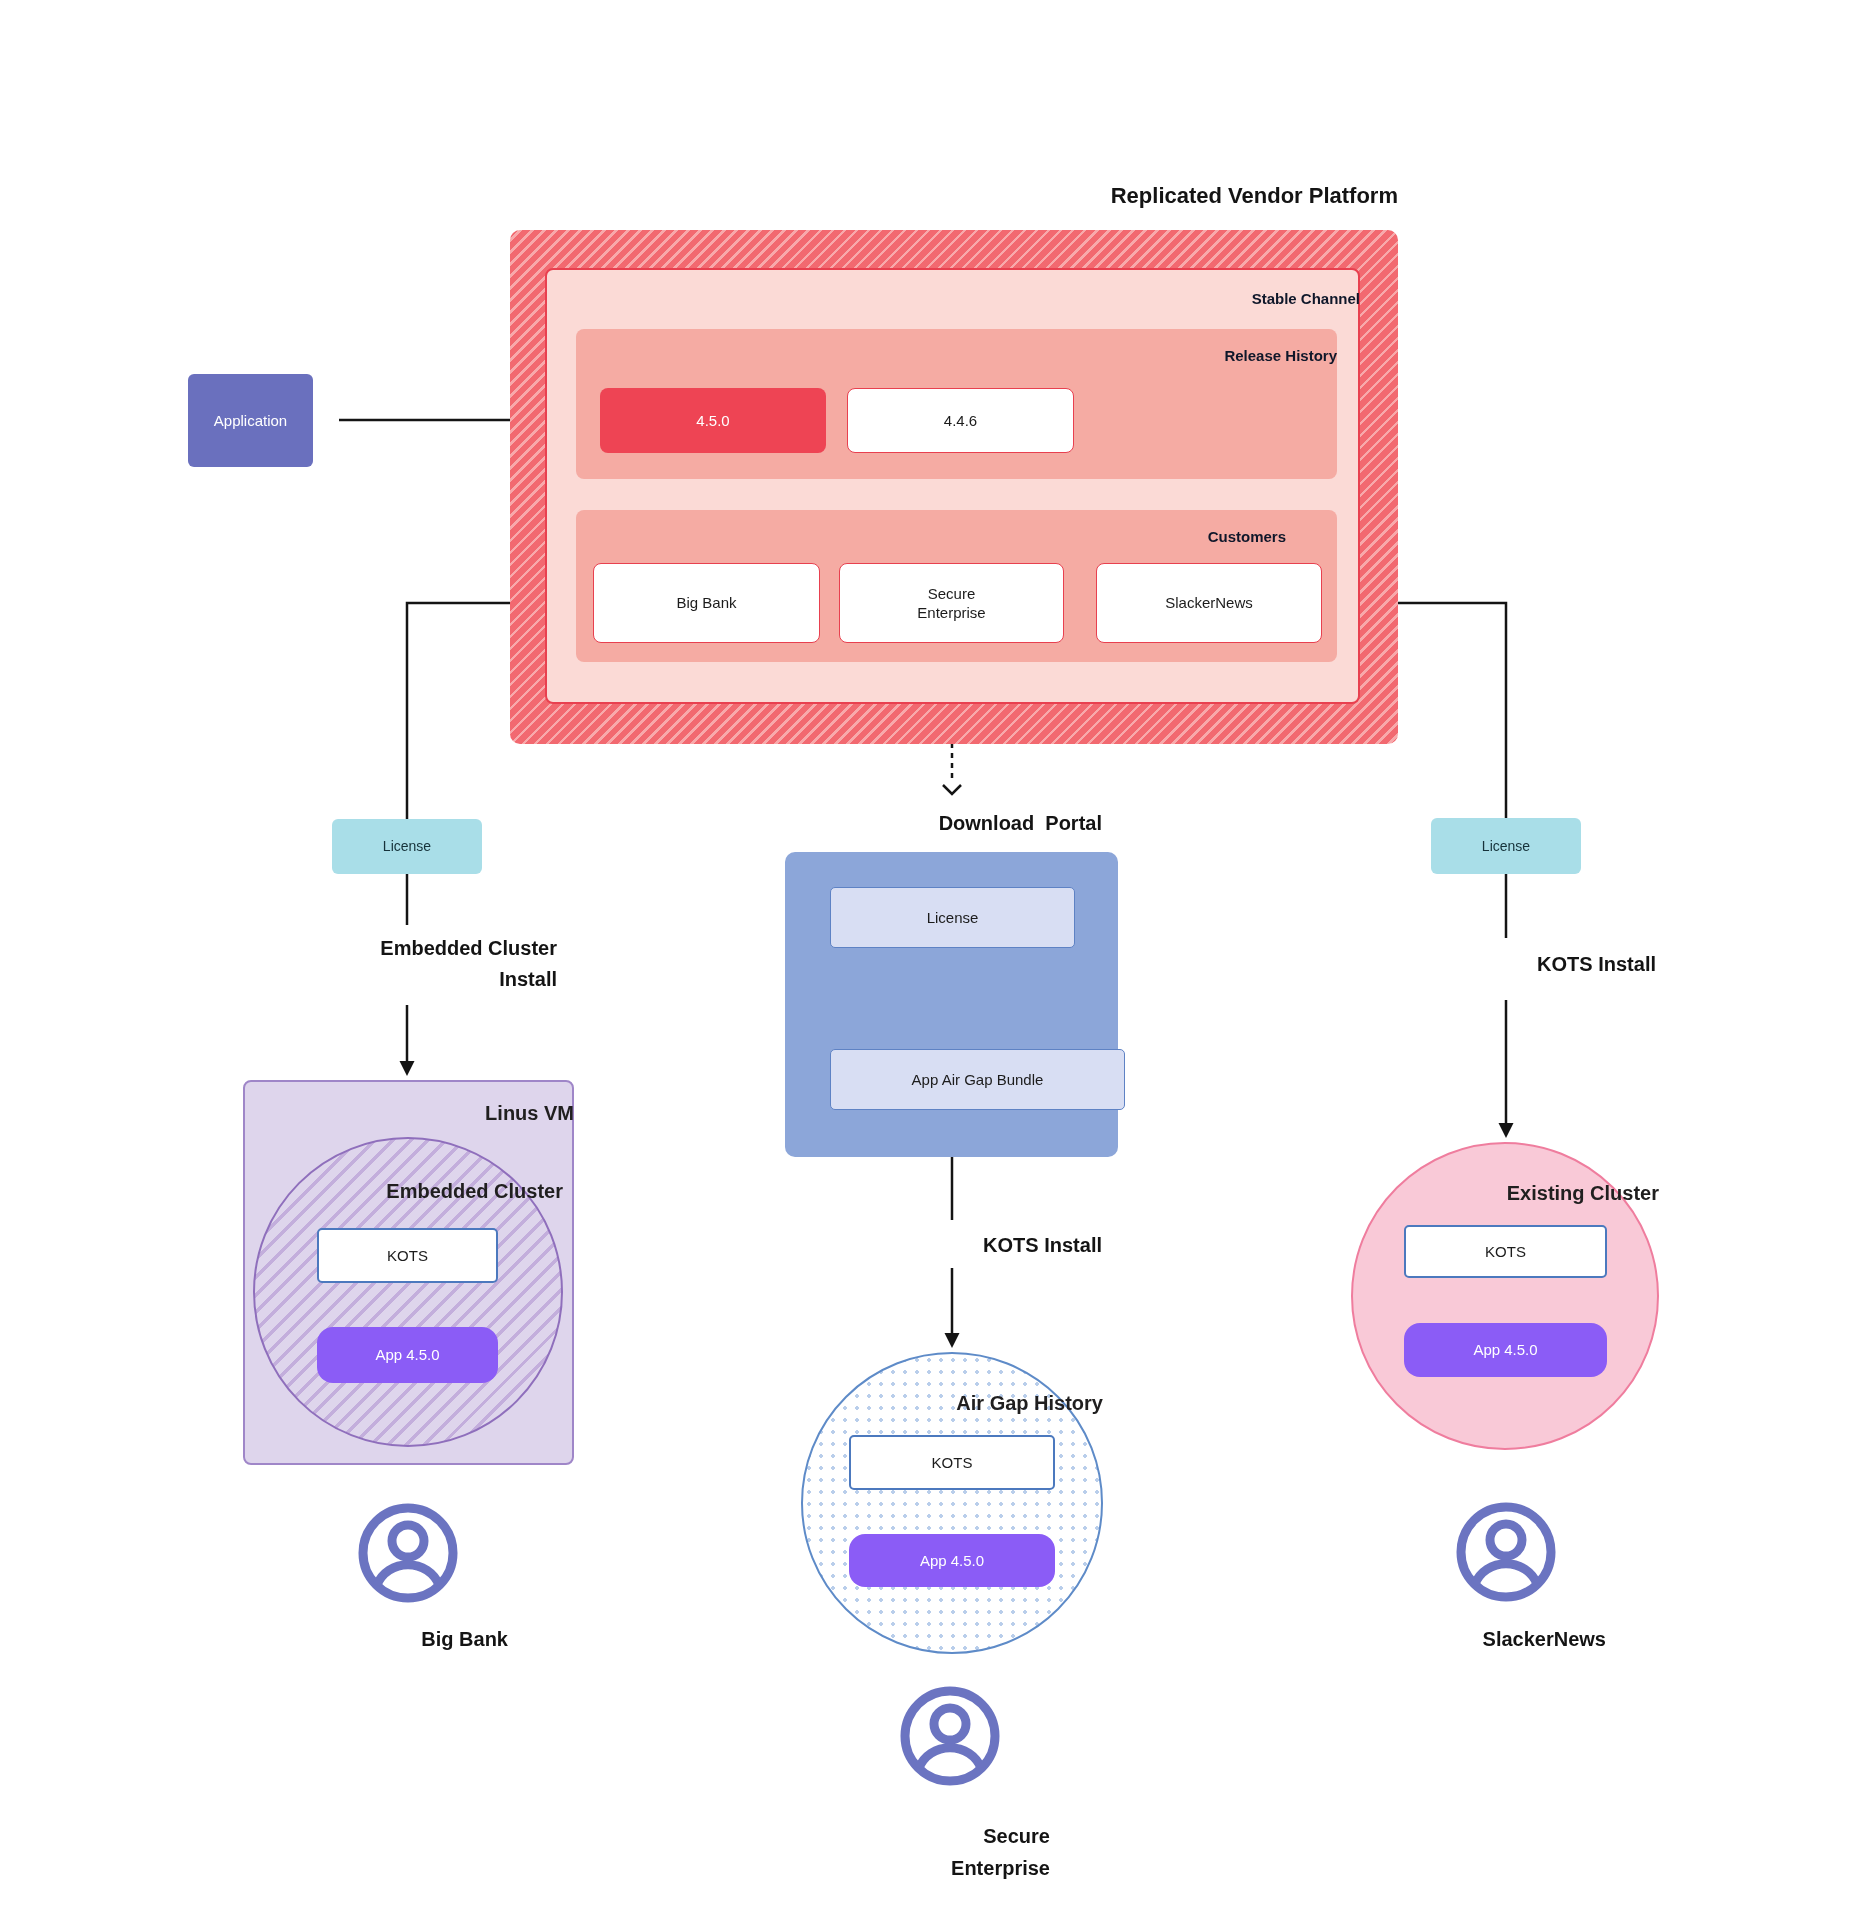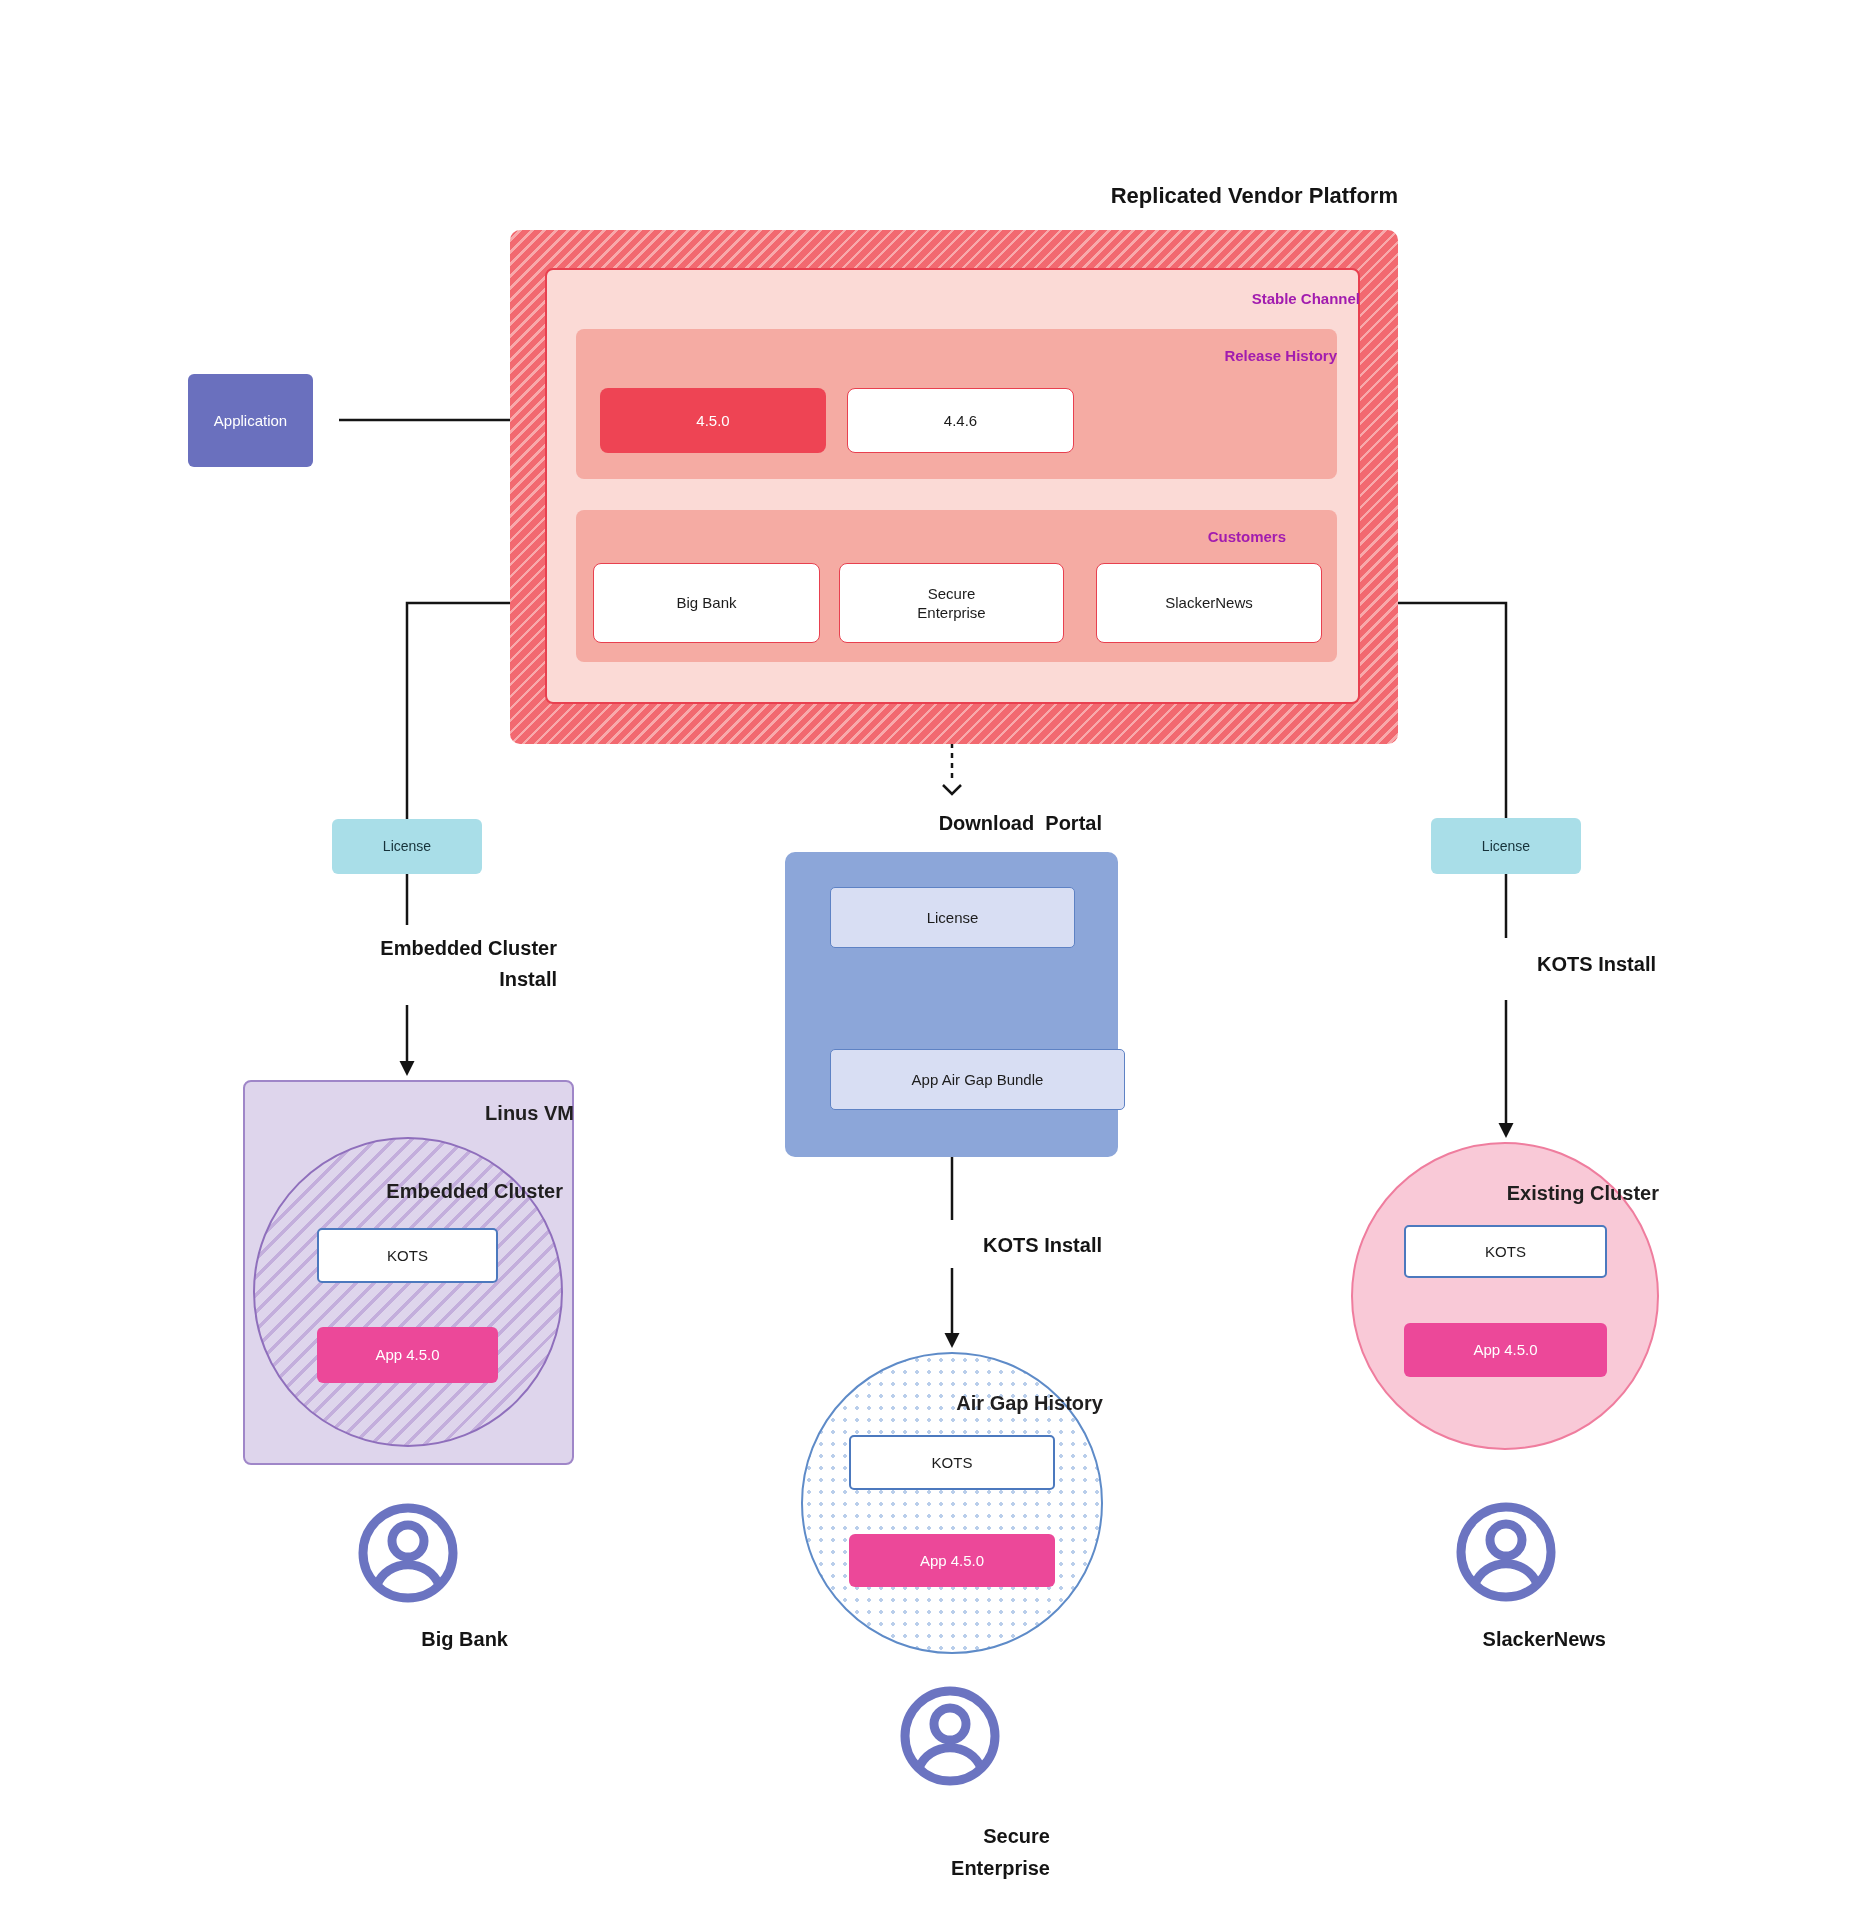--- a/index.html
+++ b/index.html
@@ -5,21 +5,21 @@
   html,body{margin:0;padding:0;background:#ffffff;}
   #canvas{
     position:relative;width:1851px;height:1927px;background:#ffffff;overflow:hidden;
     font-family:"Liberation Sans", sans-serif;color:#1c1c1c;
   }
   .abs{position:absolute;box-sizing:border-box;}
   .bx{position:absolute;box-sizing:border-box;display:flex;align-items:center;justify-content:center;
       text-align:center;line-height:1.3;}
   .lbl{position:absolute;box-sizing:border-box;text-align:right;}
   .prelines{white-space:pre-line;}
-  .sec-label{font-size:15px;font-weight:600;color:#a21caf;}
+  .sec-label{font-size:15px;font-weight:600;color:#0f172a;}
   .flow-label{font-size:20px;font-weight:600;color:#141414;}
   .cluster-label{font-size:20px;font-weight:600;color:#201f1f;}
   .box-text{font-size:15px;font-weight:400;color:#1c1c1c;}
 
   
   .hatch-red{
     background:repeating-linear-gradient(135deg,#F26970 0 6px,#F8A9AB 6px 8.5px);
     border-radius:10px;
   }
   .stable{background:#FBDAD6;border:2px solid #E8404F;border-radius:8px;}
@@ -41,21 +41,21 @@
     background-image:repeating-linear-gradient(135deg,transparent 0 9px,#C3AEDC 9px 12.5px);
   }
   .airgap-circle{
     border:2.5px solid #5E8BC8;background-color:#ffffff;
     background-image:radial-gradient(circle,#B9CEEB 1.8px,transparent 2px);
     background-size:12px 12px;
   }
   .existing-circle{border:2.5px solid #EF7D9E;background:#F9C9D7;}
 
   .kots{background:#ffffff;border:2px solid #4C79BE;border-radius:5px;}
-  .appblue{background:#ec4899;border-radius:6px;color:#ffffff;}
+  .appblue{background:#8b5cf6;border-radius:16px;color:#ffffff;}
 
   .title{font-size:22px;font-weight:600;color:#141414;}
   svg.connectors{position:absolute;left:0;top:0;}
 </style>
 </head>
 <body>
 
 <div id="canvas">
 
   <svg class="connectors" width="1851" height="1927" viewBox="0 0 1851 1927">

